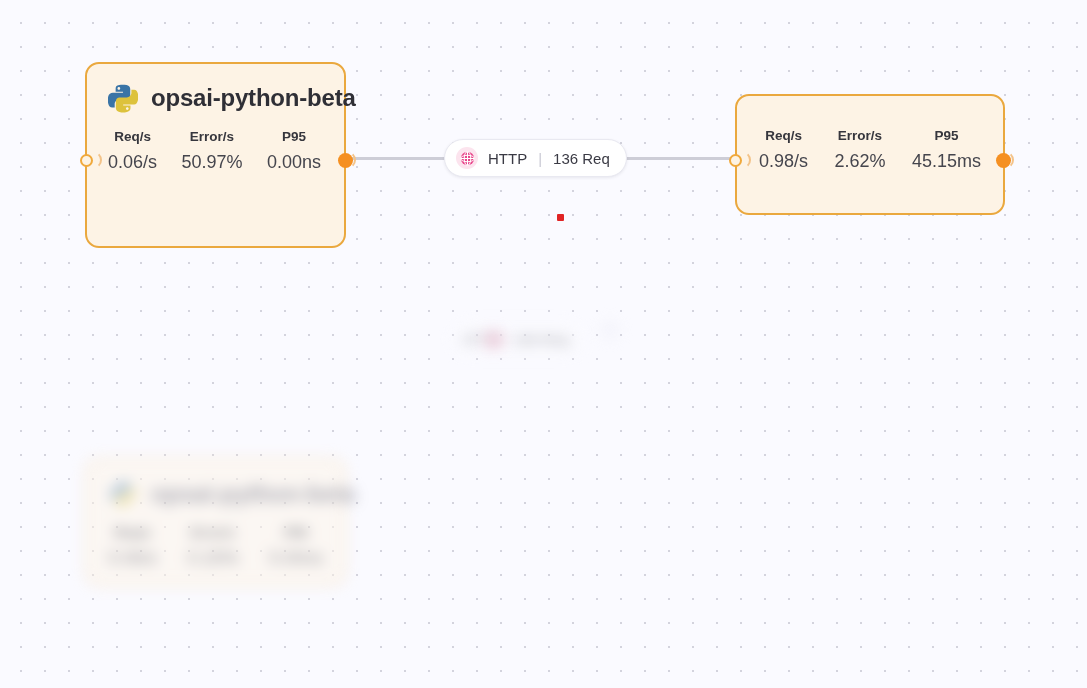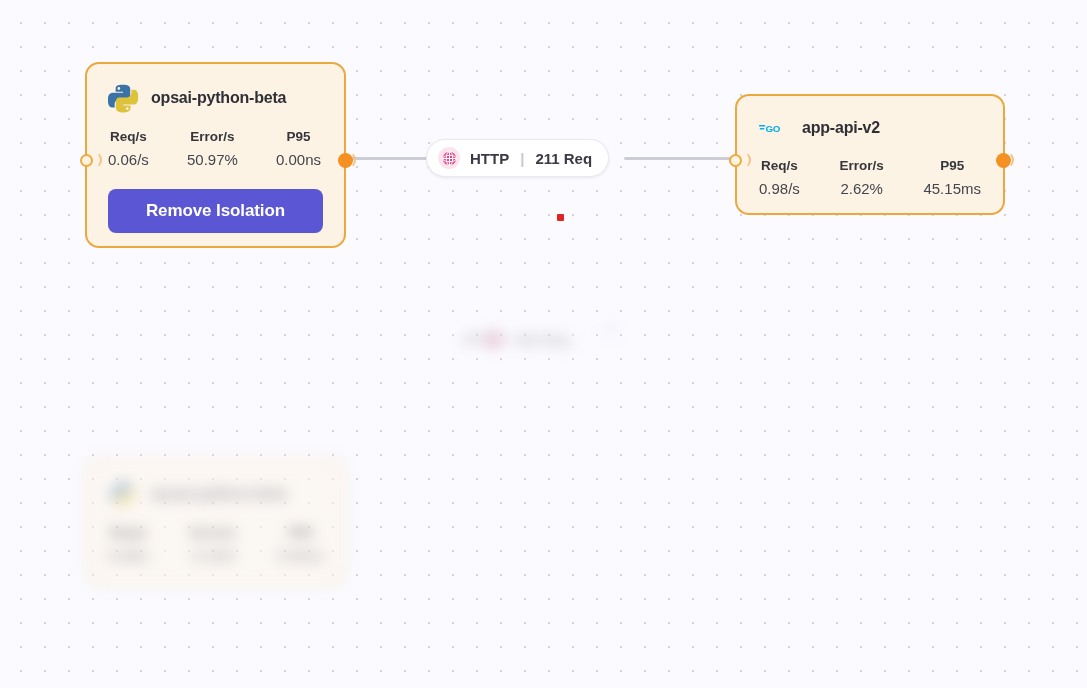--- a/index.html
+++ b/index.html
@@ -69,41 +69,41 @@
     display: flex;
     align-items: center;
     gap: 13px;
   }
   .node-logo {
     width: 30px; height: 30px;
     display: flex; align-items: center; justify-content: center;
     flex: 0 0 auto;
   }
   .node-title {
-    font-size: 16px;
+    font-size: 24px;
     font-weight: 600;
     color: #2f2f36;
     letter-spacing: -0.2px;
     white-space: nowrap;
   }
 
   .metrics {
     display: flex;
     justify-content: space-between;
   }
   .metric { text-align: center; }
   .metric-label {
     font-size: 13.5px;
     font-weight: bold;
     color: #36363d;
     line-height: 1.55;
     white-space: nowrap;
   }
   .metric-value {
-    font-size: 15px;
+    font-size: 18px;
     color: #45454d;
     line-height: 1.6;
     white-space: nowrap;
   }
 
   .action-btn {
     display: block;
     width: 100%;
     background: #5b56d3;
     color: #ffffff;
@@ -130,32 +130,31 @@
   #node-go {
     left: 735px; top: 94px;
     width: 270px; height: 121px;
     padding: 17px 22px 16px 22px;
   }
   #node-go .metrics { margin-top: 13px; }
 
   
   #edge-pill {
     position: absolute;
-    left: 426px; top: 139px;
+    left: 444px; top: 139px;
     height: 38px;
     display: flex;
     align-items: center;
     gap: 10px;
     background: #ffffff;
     border: 1px solid #e9e9f1;
     border-radius: 19px;
     padding: 0 16px 0 11px;
     box-shadow: 0 1px 3px rgba(40,40,70,0.09);
     z-index: 7;
-    font-weight: bold;
   }
   .pill-proto {
     font-size: 15px;
     color: #3a3a44;
   }
   .pill-sep {
     color: #c9c9d4;
     font-size: 15px;
     margin: 0 1px;
   }
@@ -271,21 +270,21 @@
         <g stroke="#ffffff" stroke-width="1.5" fill="none">
           <line x1="2.5" y1="12" x2="21.5" y2="12"></line>
           <line x1="12" y1="2.5" x2="12" y2="21.5"></line>
           <ellipse cx="12" cy="12" rx="4.6" ry="9.4"></ellipse>
           <ellipse cx="12" cy="12" rx="9.4" ry="4.6"></ellipse>
         </g>
       </svg>
     </span>
     <span class="pill-proto">HTTP</span>
     <span class="pill-sep">|</span>
-    <span class="pill-count">211 Req</span>
+    <span class="pill-count">136 Req</span>
   </div>
 
   <div id="red-marker"></div>
 
   <div class="handle-deco" style="left:84px; top:151px;"></div>
   <div class="handle hollow" style="left:80px; top:154px;"></div>
 
   <div class="node" id="node-python">
     <div class="node-head">
       <span class="node-logo">
@@ -305,42 +304,29 @@
       <div class="metric">
         <div class="metric-label">Error/s</div>
         <div class="metric-value">50.97%</div>
       </div>
       <div class="metric">
         <div class="metric-label">P95</div>
         <div class="metric-value">0.00ns</div>
       </div>
     </div>
 
-    <button class="action-btn">Remove Isolation</button>
   </div>
 
   <div class="handle-deco" style="left:338px; top:151px;"></div>
   <div class="handle filled" style="left:339px; top:154px;"></div>
 
   <div class="handle-deco" style="left:733px; top:151px;"></div>
   <div class="handle hollow" style="left:729px; top:154px;"></div>
 
   <div class="node" id="node-go">
-    <div class="node-head">
-      <span class="node-logo">
-        <svg width="34" height="18" viewBox="0 0 64 28" aria-hidden="true">
-          <g stroke="#00adef" stroke-width="3.2" stroke-linecap="round">
-            <line x1="1" y1="9" x2="12" y2="9"></line>
-            <line x1="3" y1="15.5" x2="10" y2="15.5"></line>
-          </g>
-          <text x="14" y="22" font-family="'Liberation Sans', sans-serif" font-size="21" font-weight="bold" fill="#00adef" letter-spacing="-1">GO</text>
-        </svg>
-      </span>
-      <span class="node-title">app-api-v2</span>
-    </div>
 
     <div class="metrics">
       <div class="metric">
         <div class="metric-label">Req/s</div>
         <div class="metric-value">0.98/s</div>
       </div>
       <div class="metric">
         <div class="metric-label">Error/s</div>
         <div class="metric-value">2.62%</div>
       </div>

